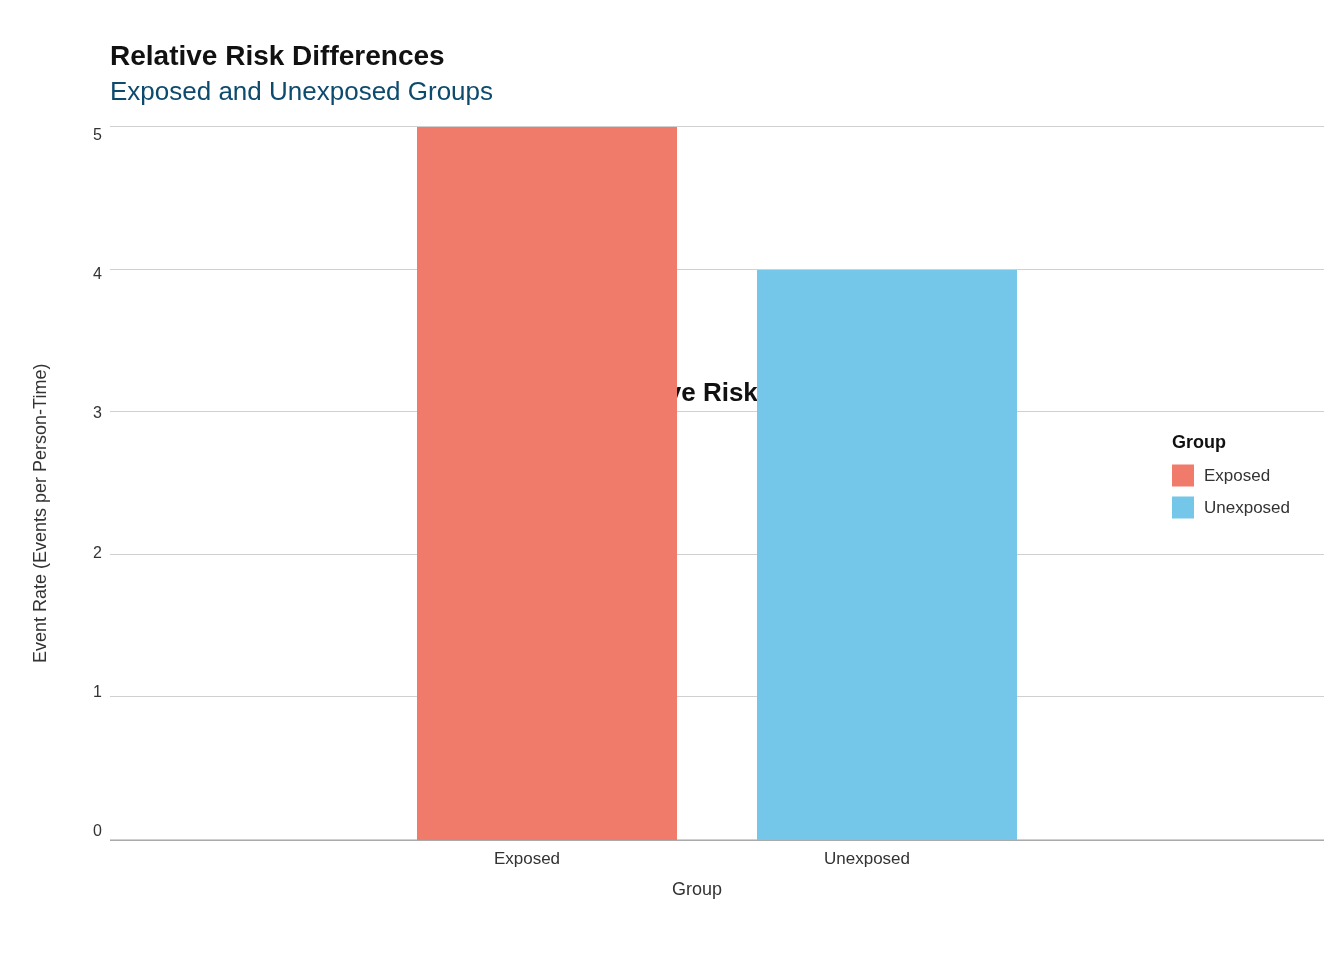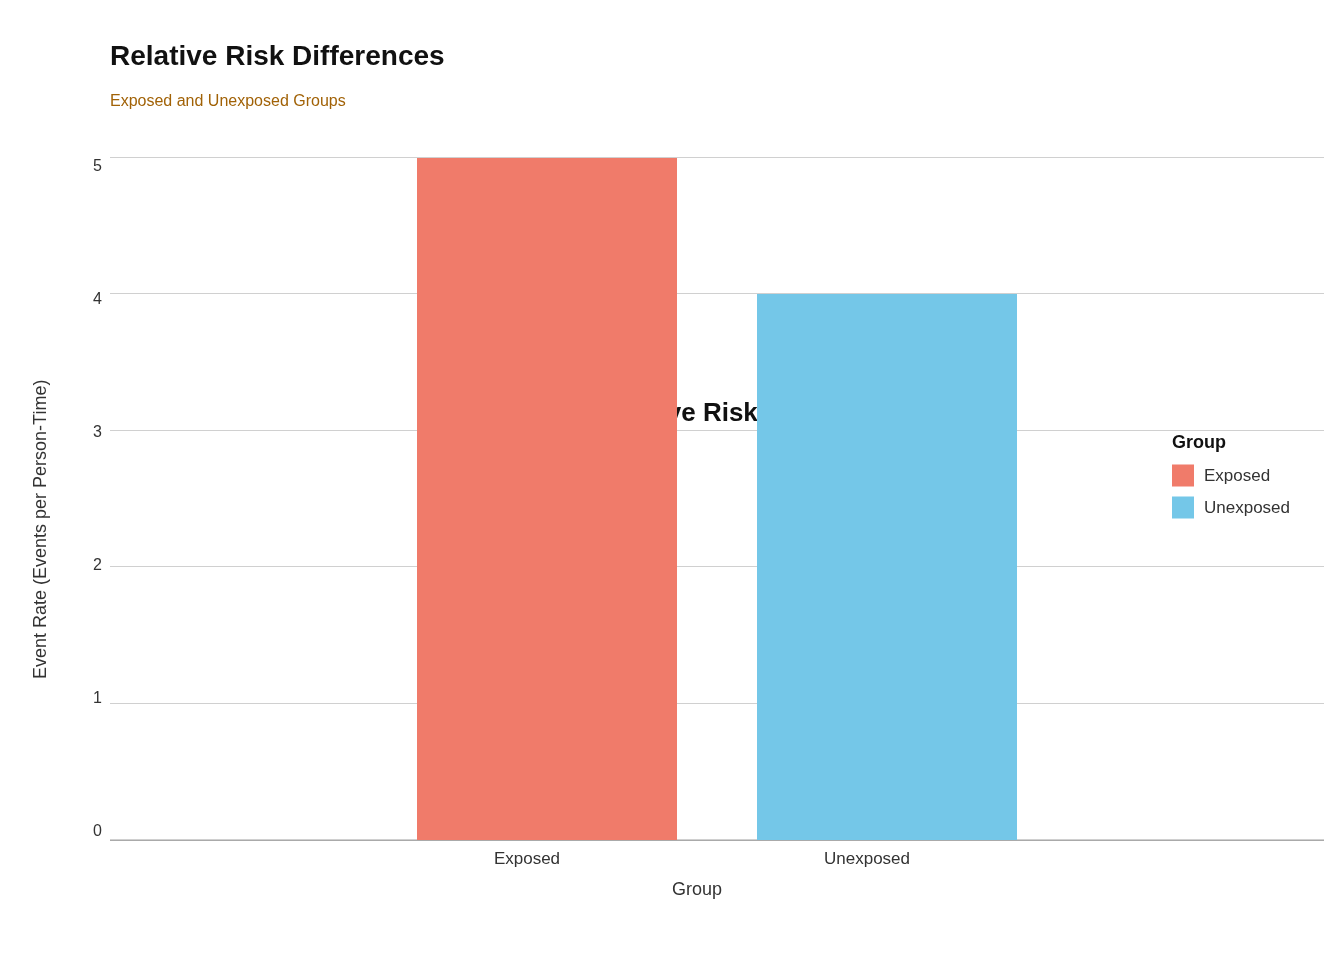--- a/index.html
+++ b/index.html
@@ -12,35 +12,34 @@
       align-items: center;
       justify-content: center;
     }
     .chart-container {
       width: 1344px;
       height: 960px;
       padding: 40px 20px 60px 20px;
       position: relative;
       display: flex;
       flex-direction: column;
-      gap: 16px;
     }
     .chart-title {
       font-size: 28px;
       font-weight: bold;
       margin-left: 90px;
       margin-bottom: 4px;
       color: #111;
     }
     .chart-subtitle {
-      font-size: 16px;
+      font-size: 26px;
       font-weight: normal;
       margin-left: 90px;
-      margin-bottom: 32px;
-      color: #a16207;
+      margin-bottom: 20px;
+      color: #0c4a6e;
     }
     .chart-body {
       flex: 1;
       display: flex;
       flex-direction: row;
     }
     .y-axis-label {
       writing-mode: vertical-rl;
       transform: rotate(180deg);
       font-size: 18px;

